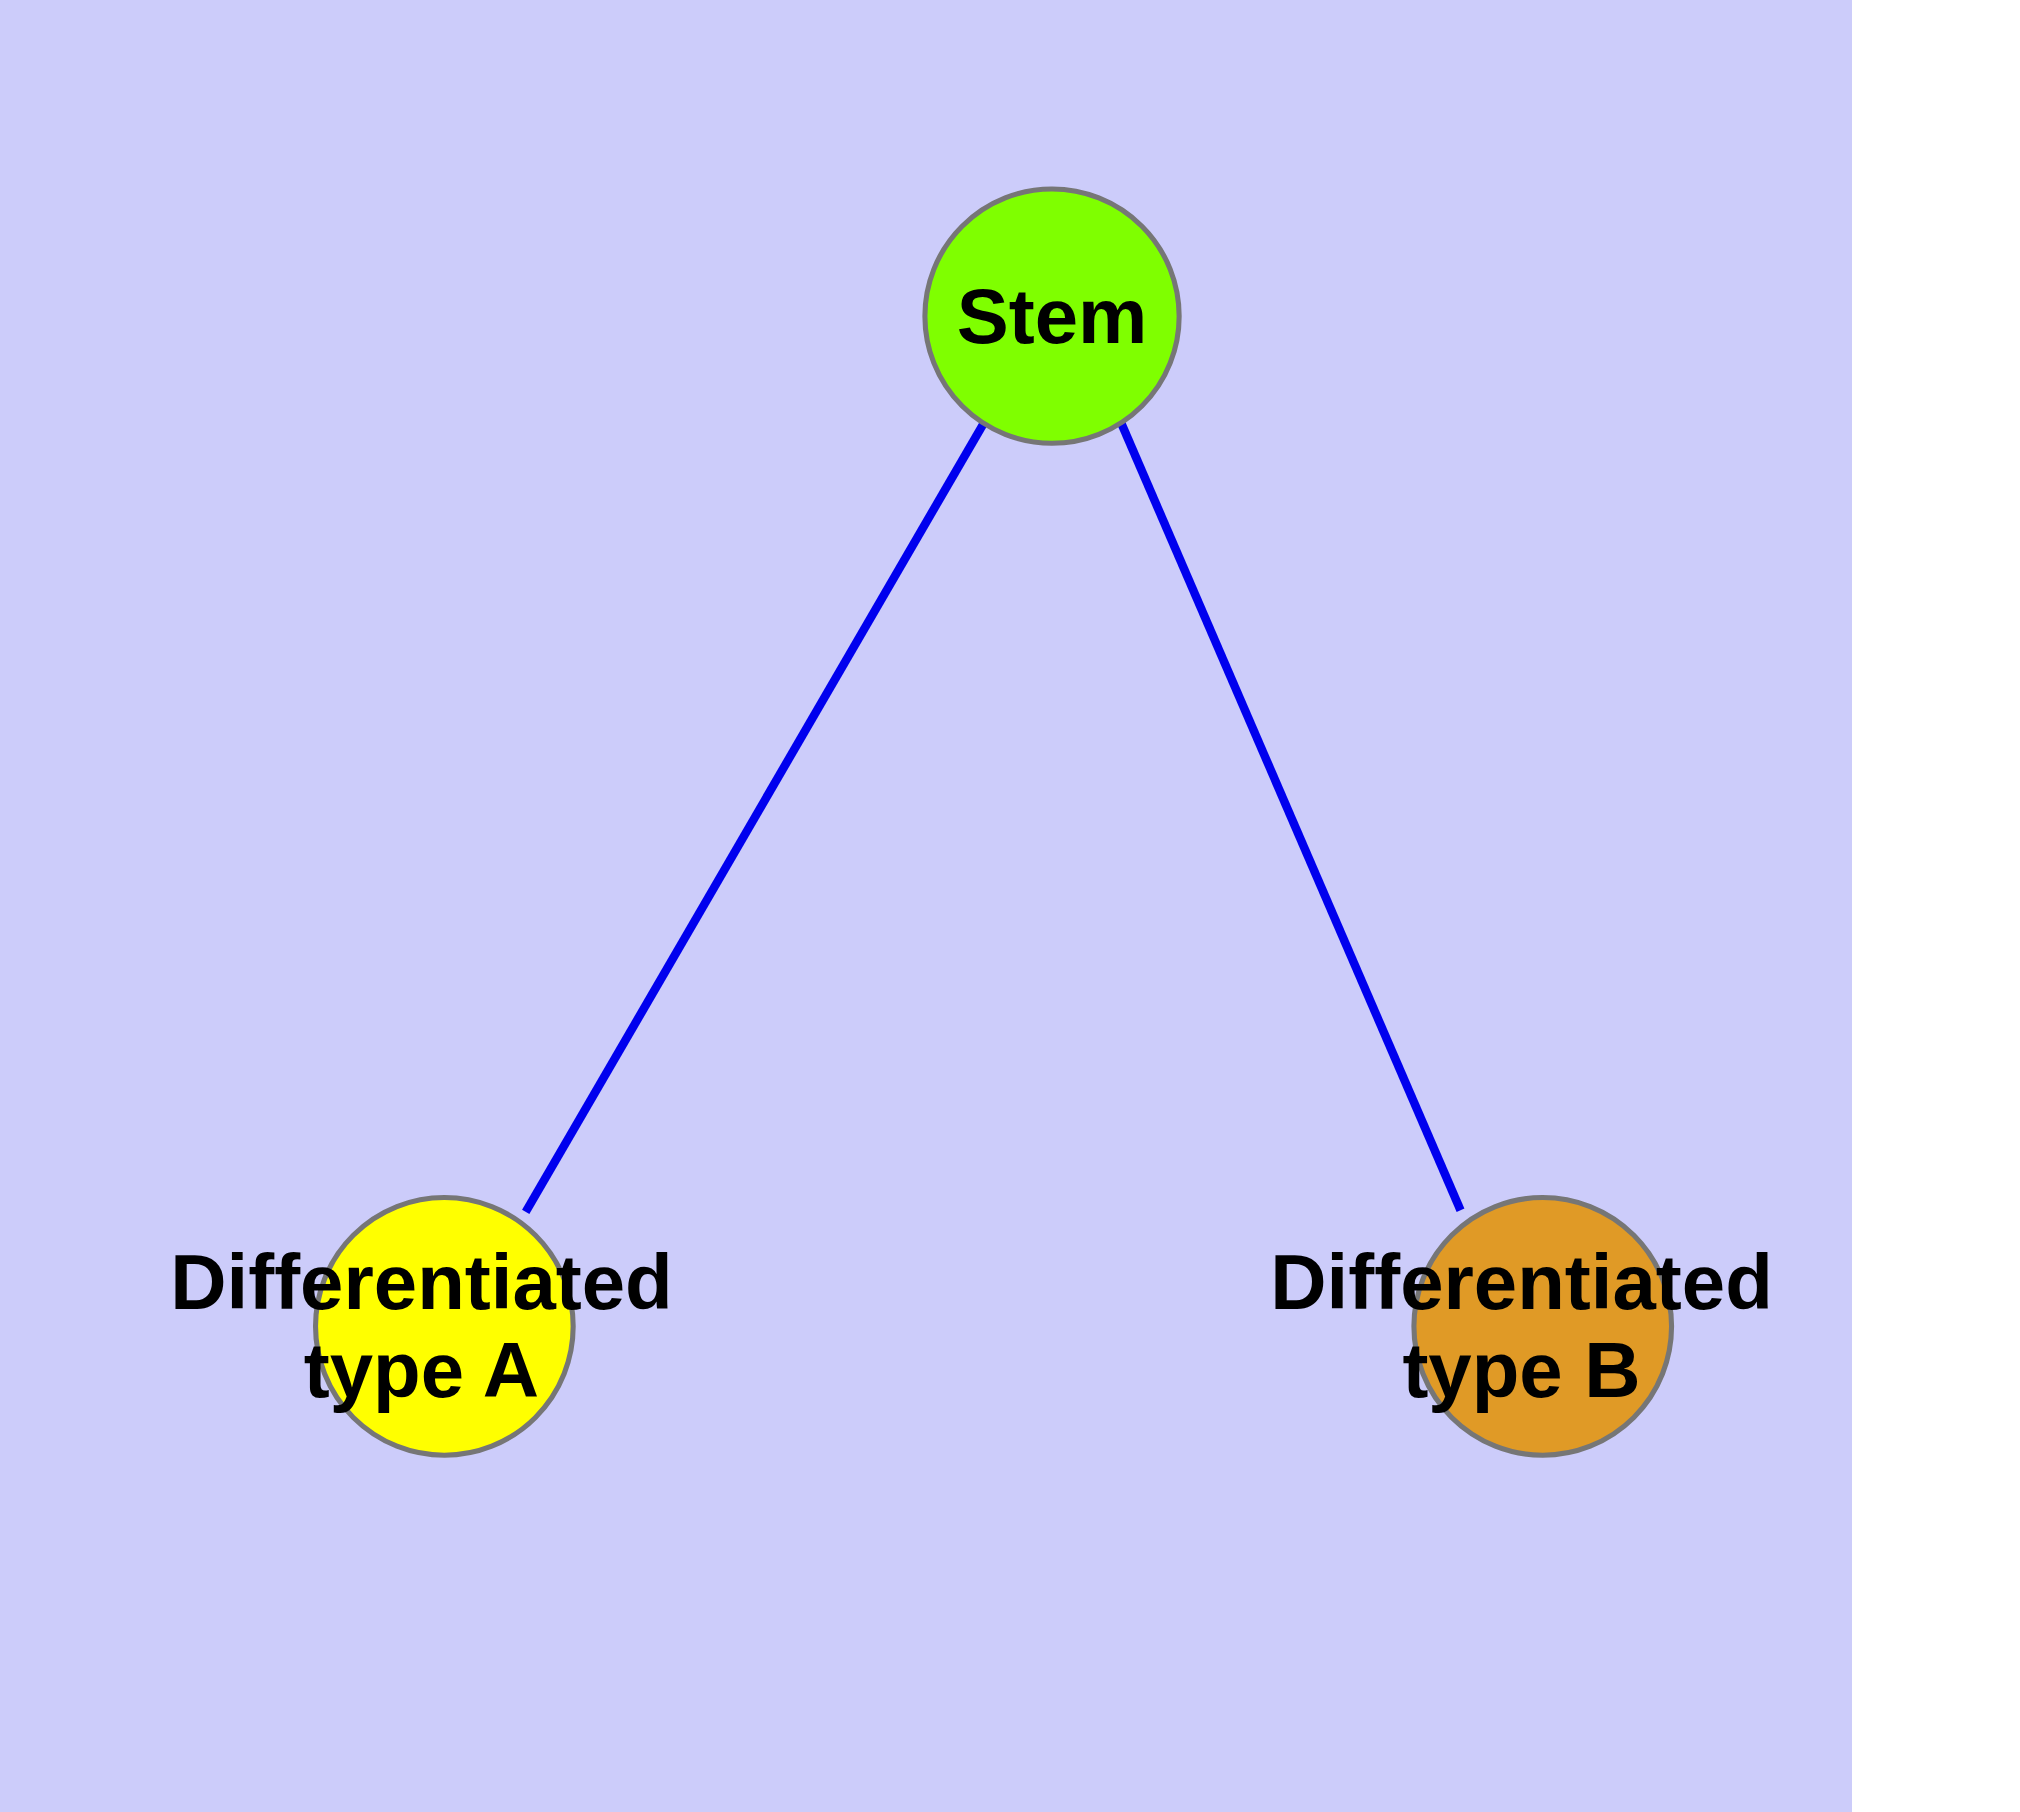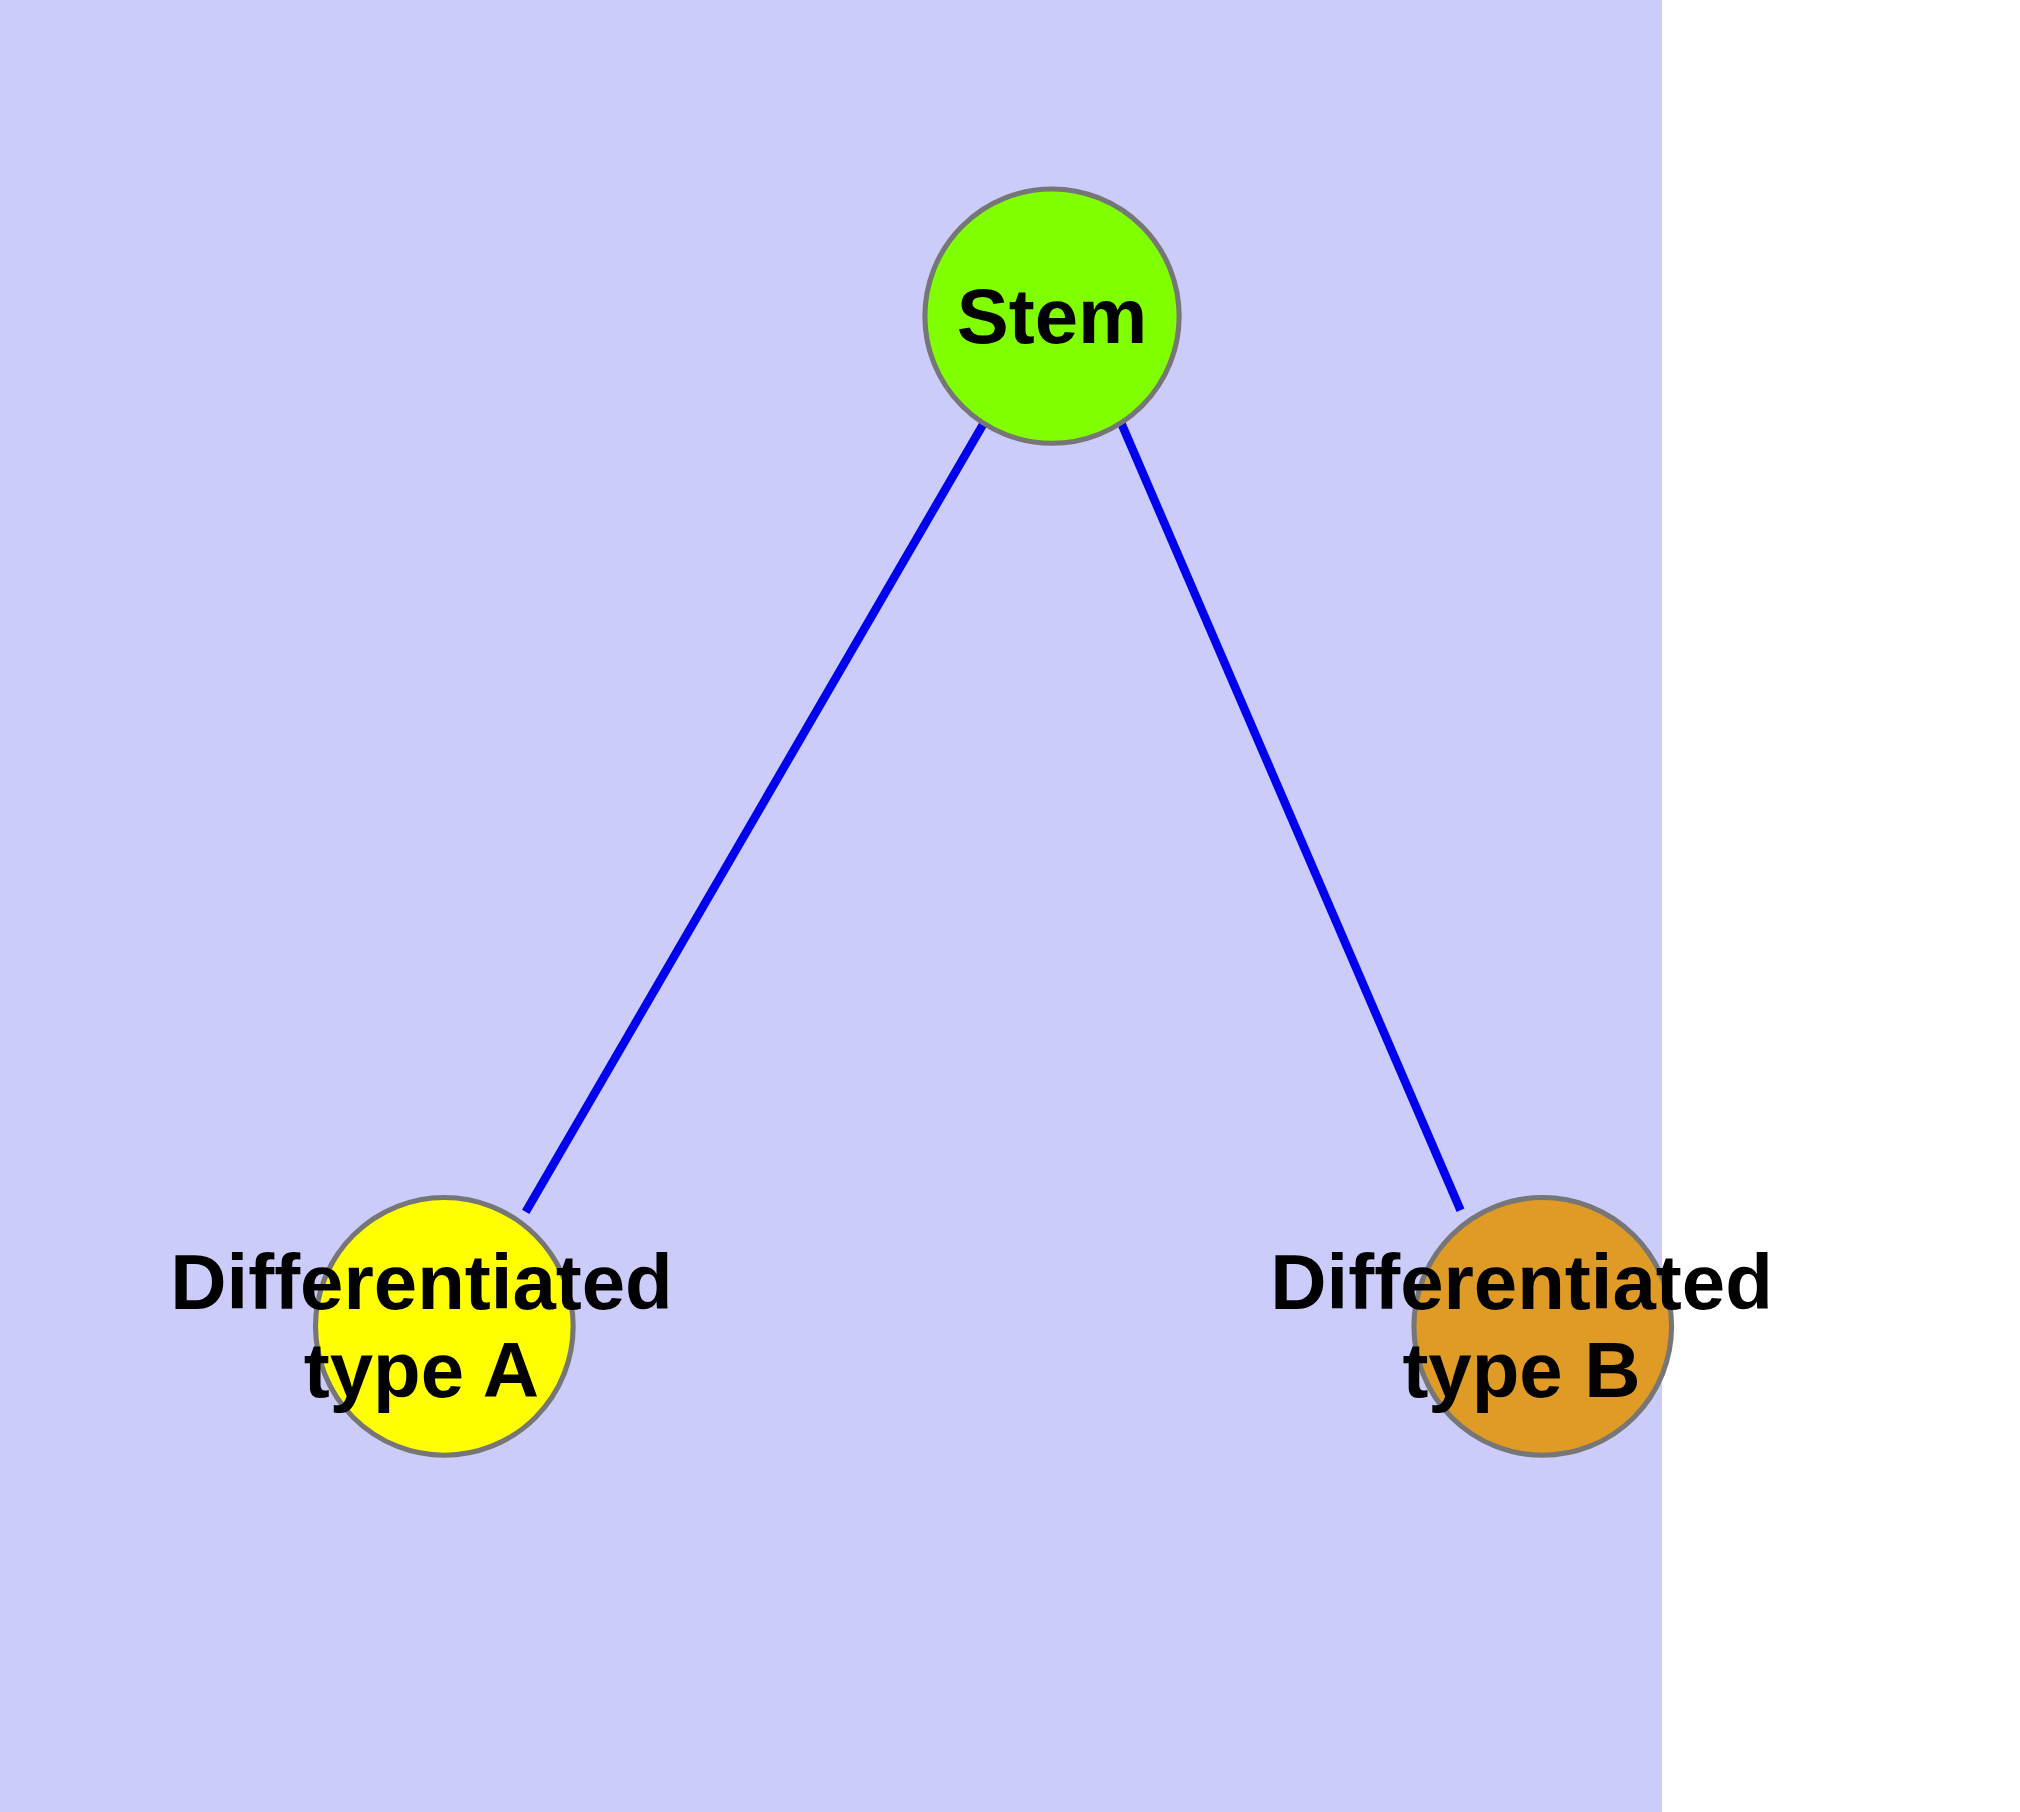--- a/index.html
+++ b/index.html
@@ -7,21 +7,21 @@
     padding: 0;
   }
   body {
     width: 2021px;
     height: 1812px;
     overflow: hidden;
     font-family: "Liberation Sans", sans-serif;
   }
   #canvas {
     position: relative;
-    width: 1662px;
+    width: 1852px;
     height: 1812px;
     background: #ccccfa;
   }
   #graph-svg {
     position: absolute;
     left: 0;
     top: 0;
     width: 2021px;
     height: 1812px;
   }

